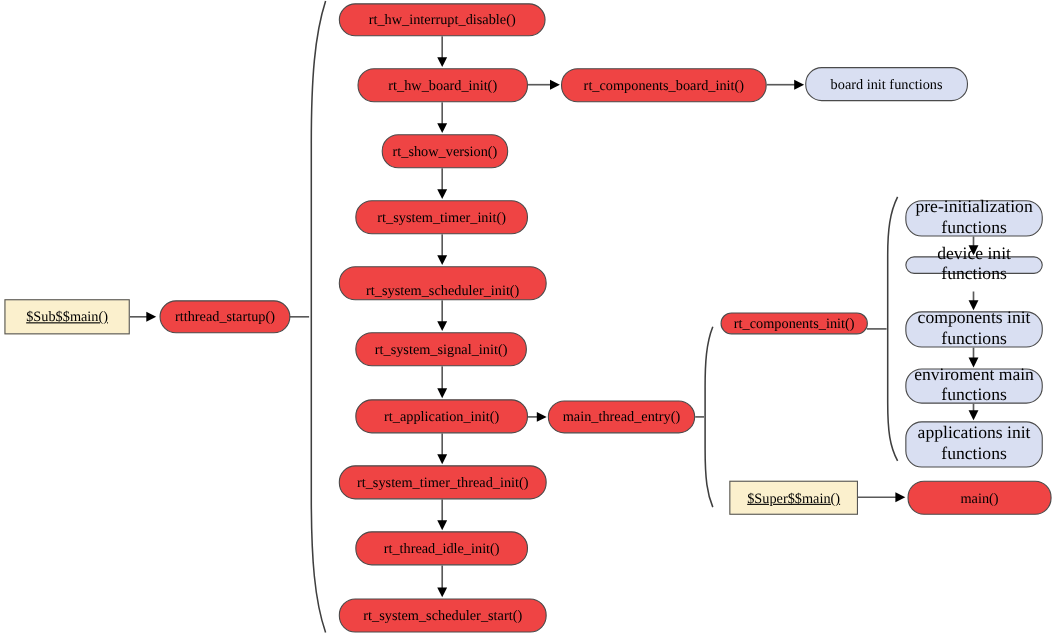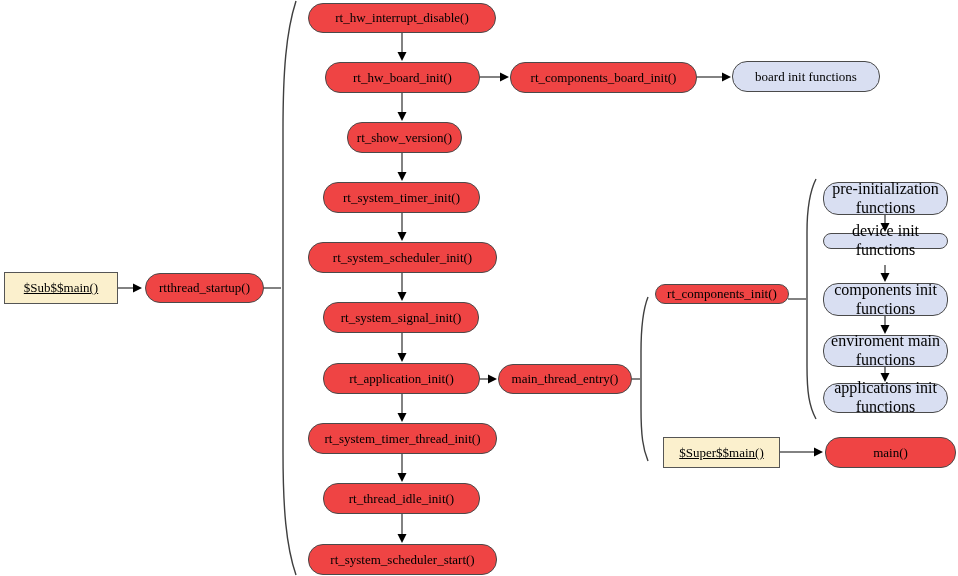--- a/index.html
+++ b/index.html
@@ -123,21 +123,21 @@
   </div>
   <div class="node blue" style="left:732px;top:61px;width:148px;height:31px;">
     <span>board init functions</span>
   </div>
   <div class="node" style="left:347px;top:122px;width:115px;height:31px;">
     <span>rt_show_version()</span>
   </div>
   <div class="node" style="left:323px;top:182px;width:157px;height:31px;">
     <span>rt_system_timer_init()</span>
   </div>
-  <div class="node" style="left:308px;top:242px;width:189px;height:31px;">
+  <div class="node" style="left:308px;top:242px;width:189px;height:31px;align-items:flex-end;">
     <span>rt_system_scheduler_init()</span>
   </div>
   <div class="node" style="left:323px;top:302px;width:156px;height:31px;">
     <span>rt_system_signal_init()</span>
   </div>
   <div class="node" style="left:323px;top:363px;width:157px;height:31px;">
     <span>rt_application_init()</span>
   </div>
   <div class="node" style="left:498px;top:364px;width:134px;height:30px;">
     <span>main_thread_entry()</span>
@@ -161,21 +161,21 @@
   </div>
   <div class="node blue wrap" style="left:823px;top:233px;width:125px;height:16px;">
     <span>device init functions</span>
   </div>
   <div class="node blue wrap" style="left:823px;top:283px;width:125px;height:33px;">
     <span>components init functions</span>
   </div>
   <div class="node blue wrap" style="left:823px;top:335px;width:125px;height:32px;">
     <span>enviroment main functions</span>
   </div>
-  <div class="node blue wrap" style="left:823px;top:383px;width:125px;height:30px;">
+  <div class="node blue wrap" style="left:823px;top:383px;width:125px;height:42px;">
     <span>applications init functions</span>
   </div>
 
   <div class="node rect" style="left:663px;top:437px;width:117px;height:31px;">
     <span>$Super$$main()</span>
   </div>
   <div class="node" style="left:825px;top:437px;width:131px;height:31px;">
     <span>main()</span>
   </div>
 

